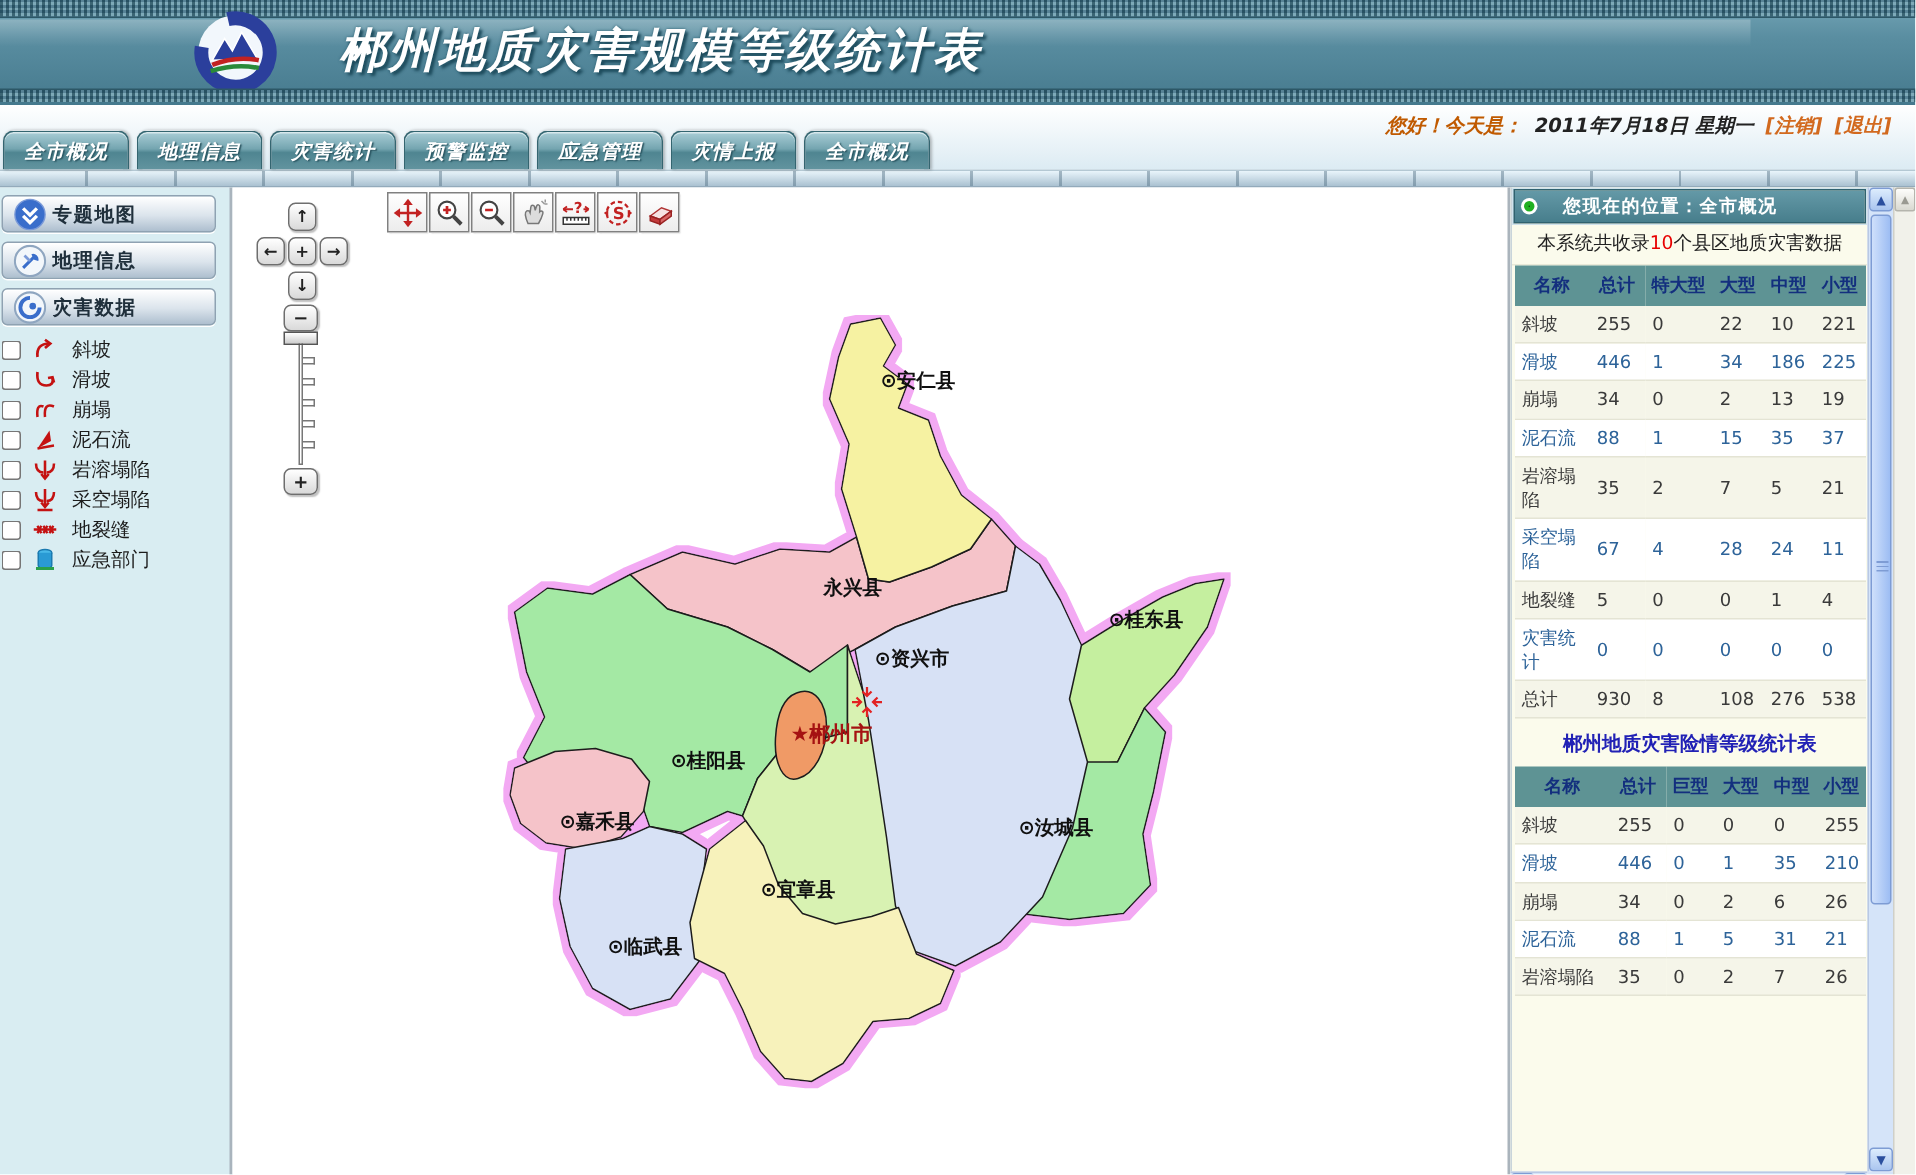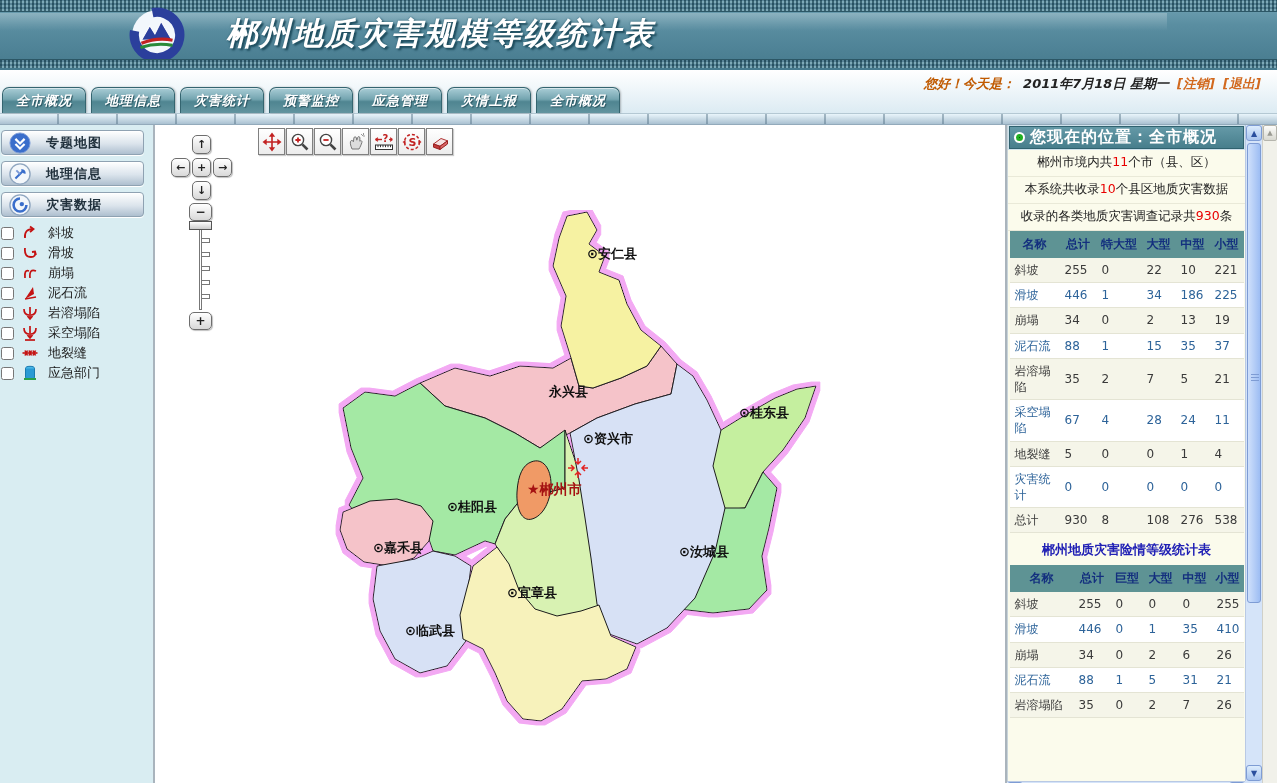--- a/index.html
+++ b/index.html
@@ -50,21 +50,21 @@
   
   .content { display:flex; height:673px; }
 
   
   .sidebar { width:155px; background:#d9edf2; border-right:2px solid #a9b4bd; padding-top:5px; }
   .sec-hd { height:25px; margin:0 9px 6px 1px; display:flex; align-items:center; cursor:pointer;
     background:linear-gradient(180deg,#ffffff 0%,#dbe4ec 55%,#aebfcf 100%);
     border:1px solid #8fa2b2; border-radius:4px;
     box-shadow:0 1px 0 #fff, inset 0 1px 0 rgba(255,255,255,.9); }
   .sec-ic { width:22px; height:22px; margin-left:7px; flex:0 0 22px; }
-  .sec-lb { margin-left:15px; font-size:13px; font-weight:bold; color:#20303c; letter-spacing:1px; }
+  .sec-lb { margin-left:4px; font-size:13px; font-weight:bold; color:#20303c; letter-spacing:1px; }
   .layers { margin-top:2px; }
   .layer { height:20px; display:flex; align-items:center; }
   .layer input { width:13px; height:13px; margin-left:1px; }
   .layer .lic { width:18px; height:18px; margin-left:7px; flex:0 0 18px; }
   .layer .llb { margin-left:9px; font-size:13px; color:#1c1c1c; }
 
   
   .map { position:relative; flex:1; background:#fff; border-right:2px solid #aab4bc; overflow:hidden; }
   .panbtn { position:absolute; width:19px; height:19px; border:1px solid #6e6e6e; border-radius:5px;
     background:linear-gradient(180deg,#ffffff,#d9d9d9); color:#222; font-size:11px; font-weight:bold;
@@ -92,21 +92,21 @@
 
   
   .rpanel { position:relative; width:255px; background:#fbfbec; font-size:12px; }
   .rp-content { position:absolute; left:0; top:0; right:17px; bottom:17px; overflow:hidden;
     border-left:1px solid #c8d4da; }
   .locbar { margin:1px; height:23px; display:flex; align-items:center;
     background:linear-gradient(180deg,#6499a7 0%,#477e8c 100%);
     border:1px solid #30626f; box-shadow:0 0 0 1px #cfe2ec; }
   .locdot { width:7px; height:7px; border:3px solid #21b021; border-radius:50%; background:#063e06;
     margin:0 7px 0 6px; box-shadow:0 0 0 2px #fff; }
-  .loctxt { color:#fff; font-weight:bold; font-size:16px; letter-spacing:1px; }
+  .loctxt { color:#fff; font-weight:bold; font-size:12px; letter-spacing:1px;margin-left:12px; }
   .ov-title { text-align:center; color:#2121b5; font-weight:bold; font-size:13.5px; padding:9px 0 7px; }
   .ov-line { text-align:center; color:#222; font-size:12.5px; padding:4px 0 5px; border-bottom:1px solid #e9e9d8; }
   .ov-line .num { color:#e80000; }
   .t-title { text-align:center; color:#2121b5; font-weight:bold; font-size:13px; padding:8px 0 6px; }
   table.stat { border-collapse:collapse; margin:0 auto; width:234px; table-layout:fixed; }
   table.stat th { background:#5e9394; color:#132f7e; font-size:12px; font-weight:bold; padding:5px 1px; text-align:center; }
   table.stat td { font-size:12px; padding:4px 2px 4px 5px; border-bottom:1px solid #e4e4d4; line-height:1.35; }
   tr.row-a { background:#f5f5e9; color:#3a3a3a; }
   tr.row-b { background:#ffffff; color:#2d6399; }
 
@@ -400,23 +400,21 @@
       <div class="corner-btn"></div>
     </main>
 
     <section class="rpanel">
       <div class="rp-content">
         <div class="locbar">
           <span class="locdot"></span>
           <span class="loctxt">您现在的位置：全市概况</span>
         </div>
         <div id="overview-lines">
-            <div class="ov-line"><span>郴州市境内共</span><span class="num">11</span><span>个市（县、区）</span></div>
             <div class="ov-line"><span>本系统共收录</span><span class="num">10</span><span>个县区地质灾害数据</span></div>
-            <div class="ov-line"><span>收录的各类地质灾害调查记录共</span><span class="num">930</span><span>条</span></div>
           </div>
         <table class="stat" id="stat-table-1">
           <colgroup>
               <col style="width:50px">
               <col style="width:37px">
               <col style="width:45px">
               <col style="width:34px">
               <col style="width:34px">
               <col style="width:34px">
             </colgroup>
@@ -533,21 +531,21 @@
                 <td>0</td>
                 <td>0</td>
                 <td>255</td>
               </tr>
               <tr class="row-b">
                 <td>滑坡</td>
                 <td>446</td>
                 <td>0</td>
                 <td>1</td>
                 <td>35</td>
-                <td>410</td>
+                <td>210</td>
               </tr>
               <tr class="row-a">
                 <td>崩塌</td>
                 <td>34</td>
                 <td>0</td>
                 <td>2</td>
                 <td>6</td>
                 <td>26</td>
               </tr>
               <tr class="row-b">

